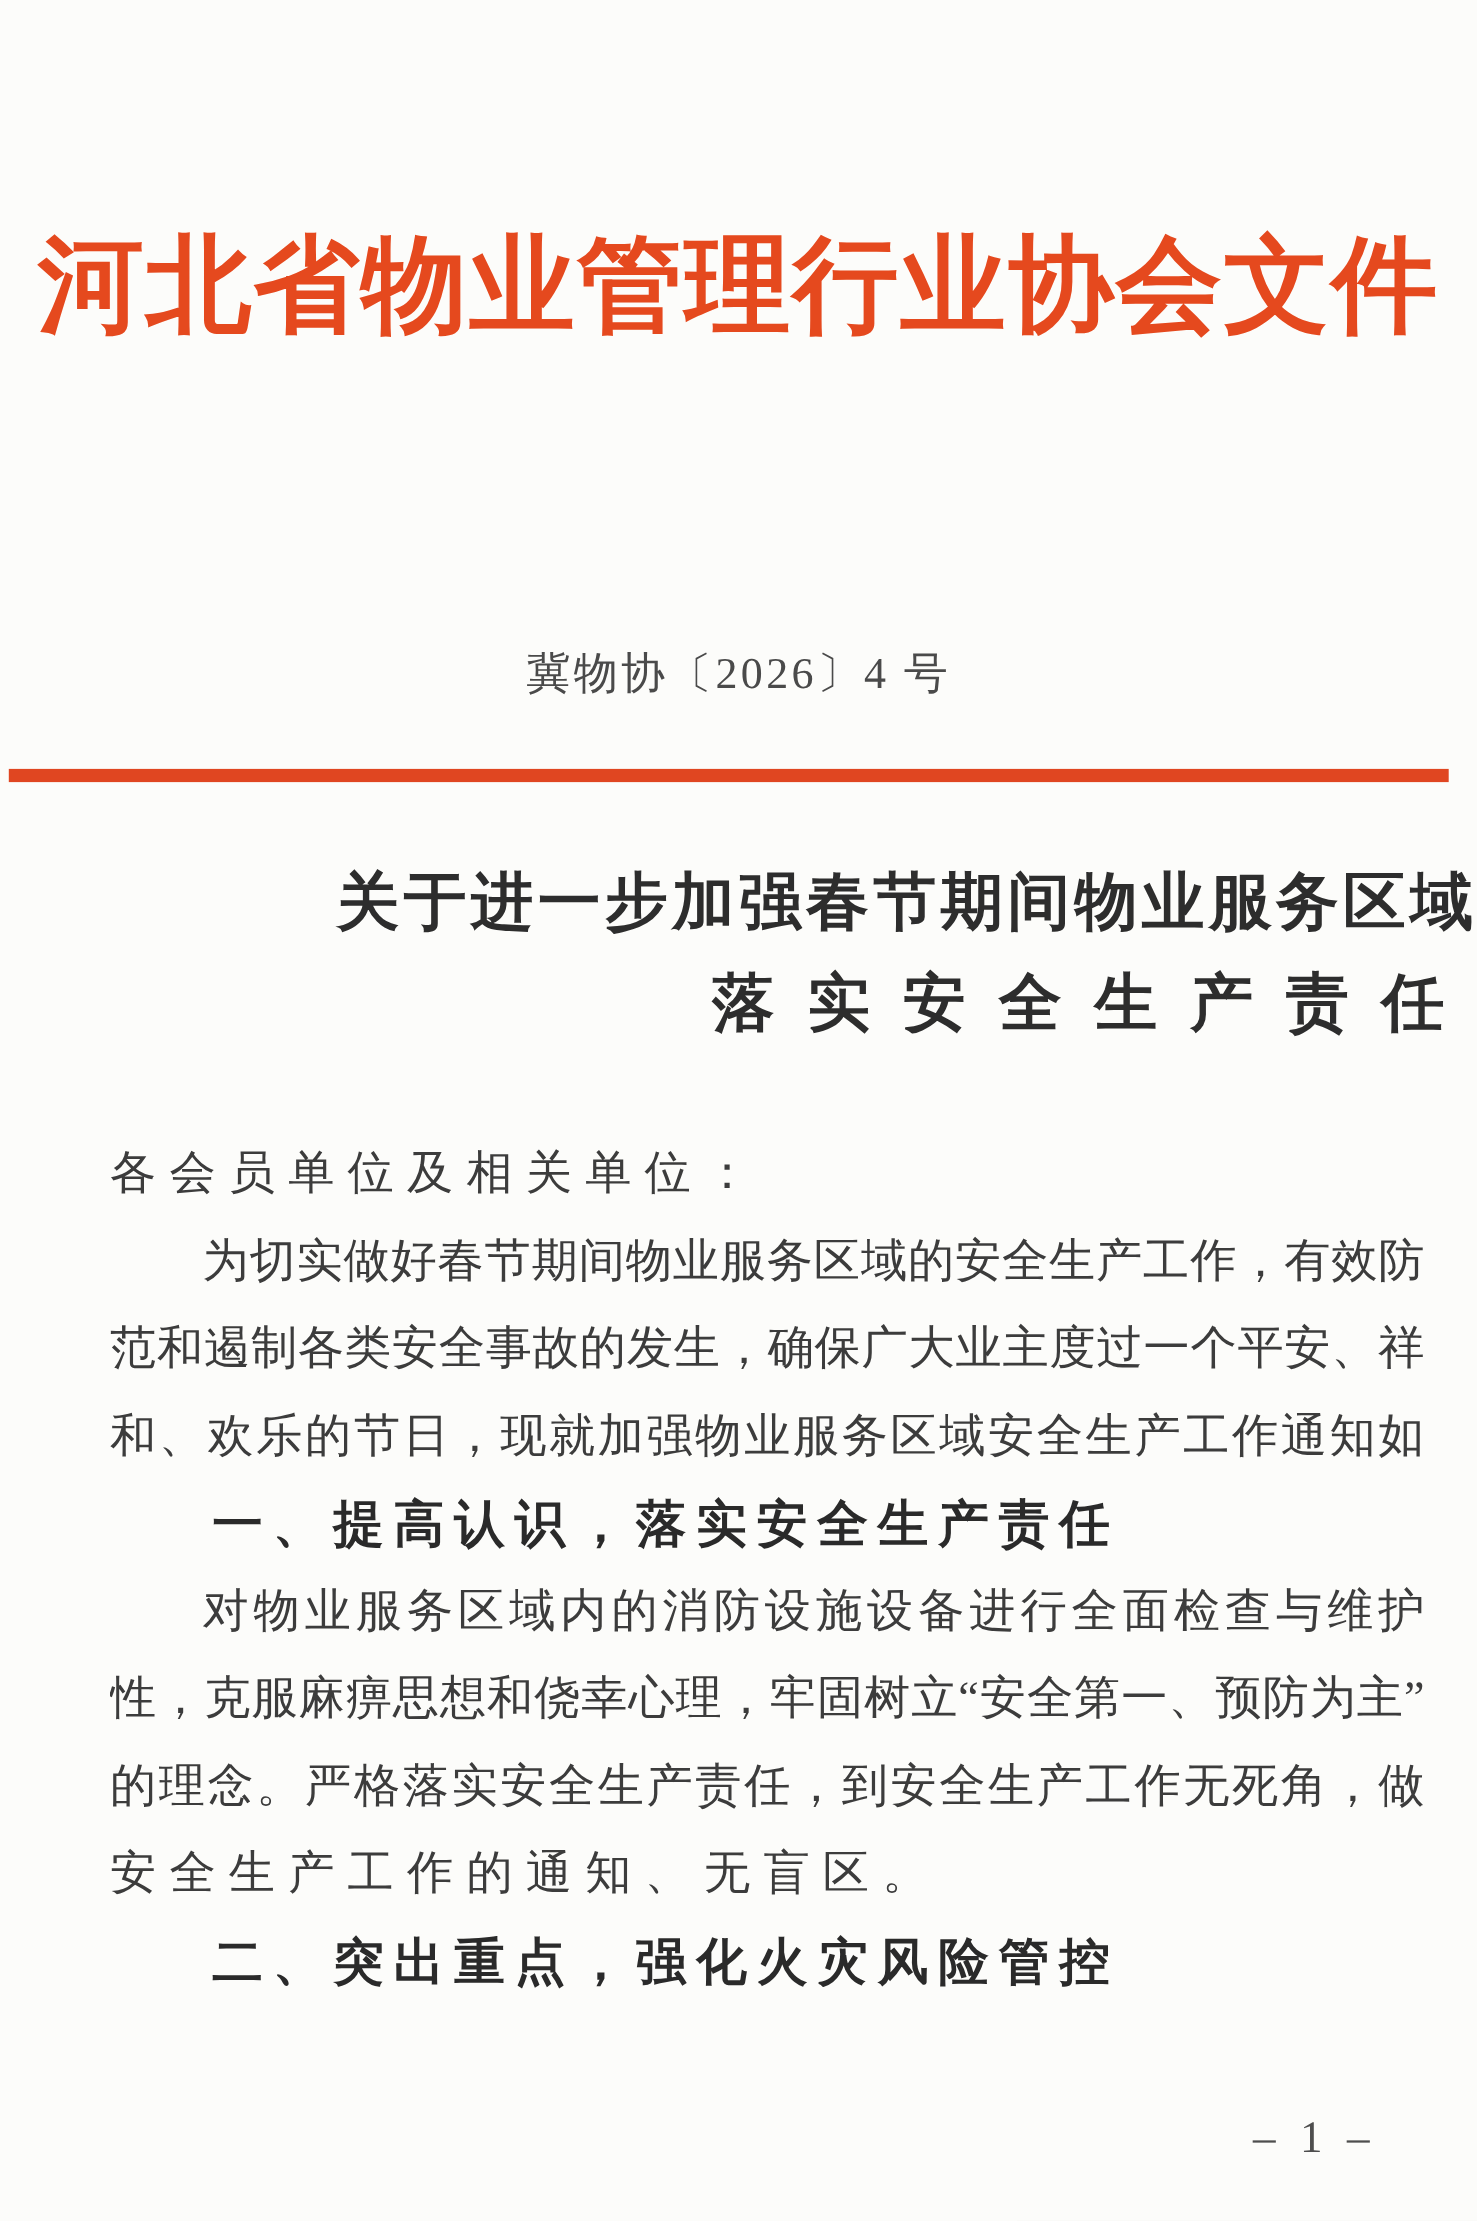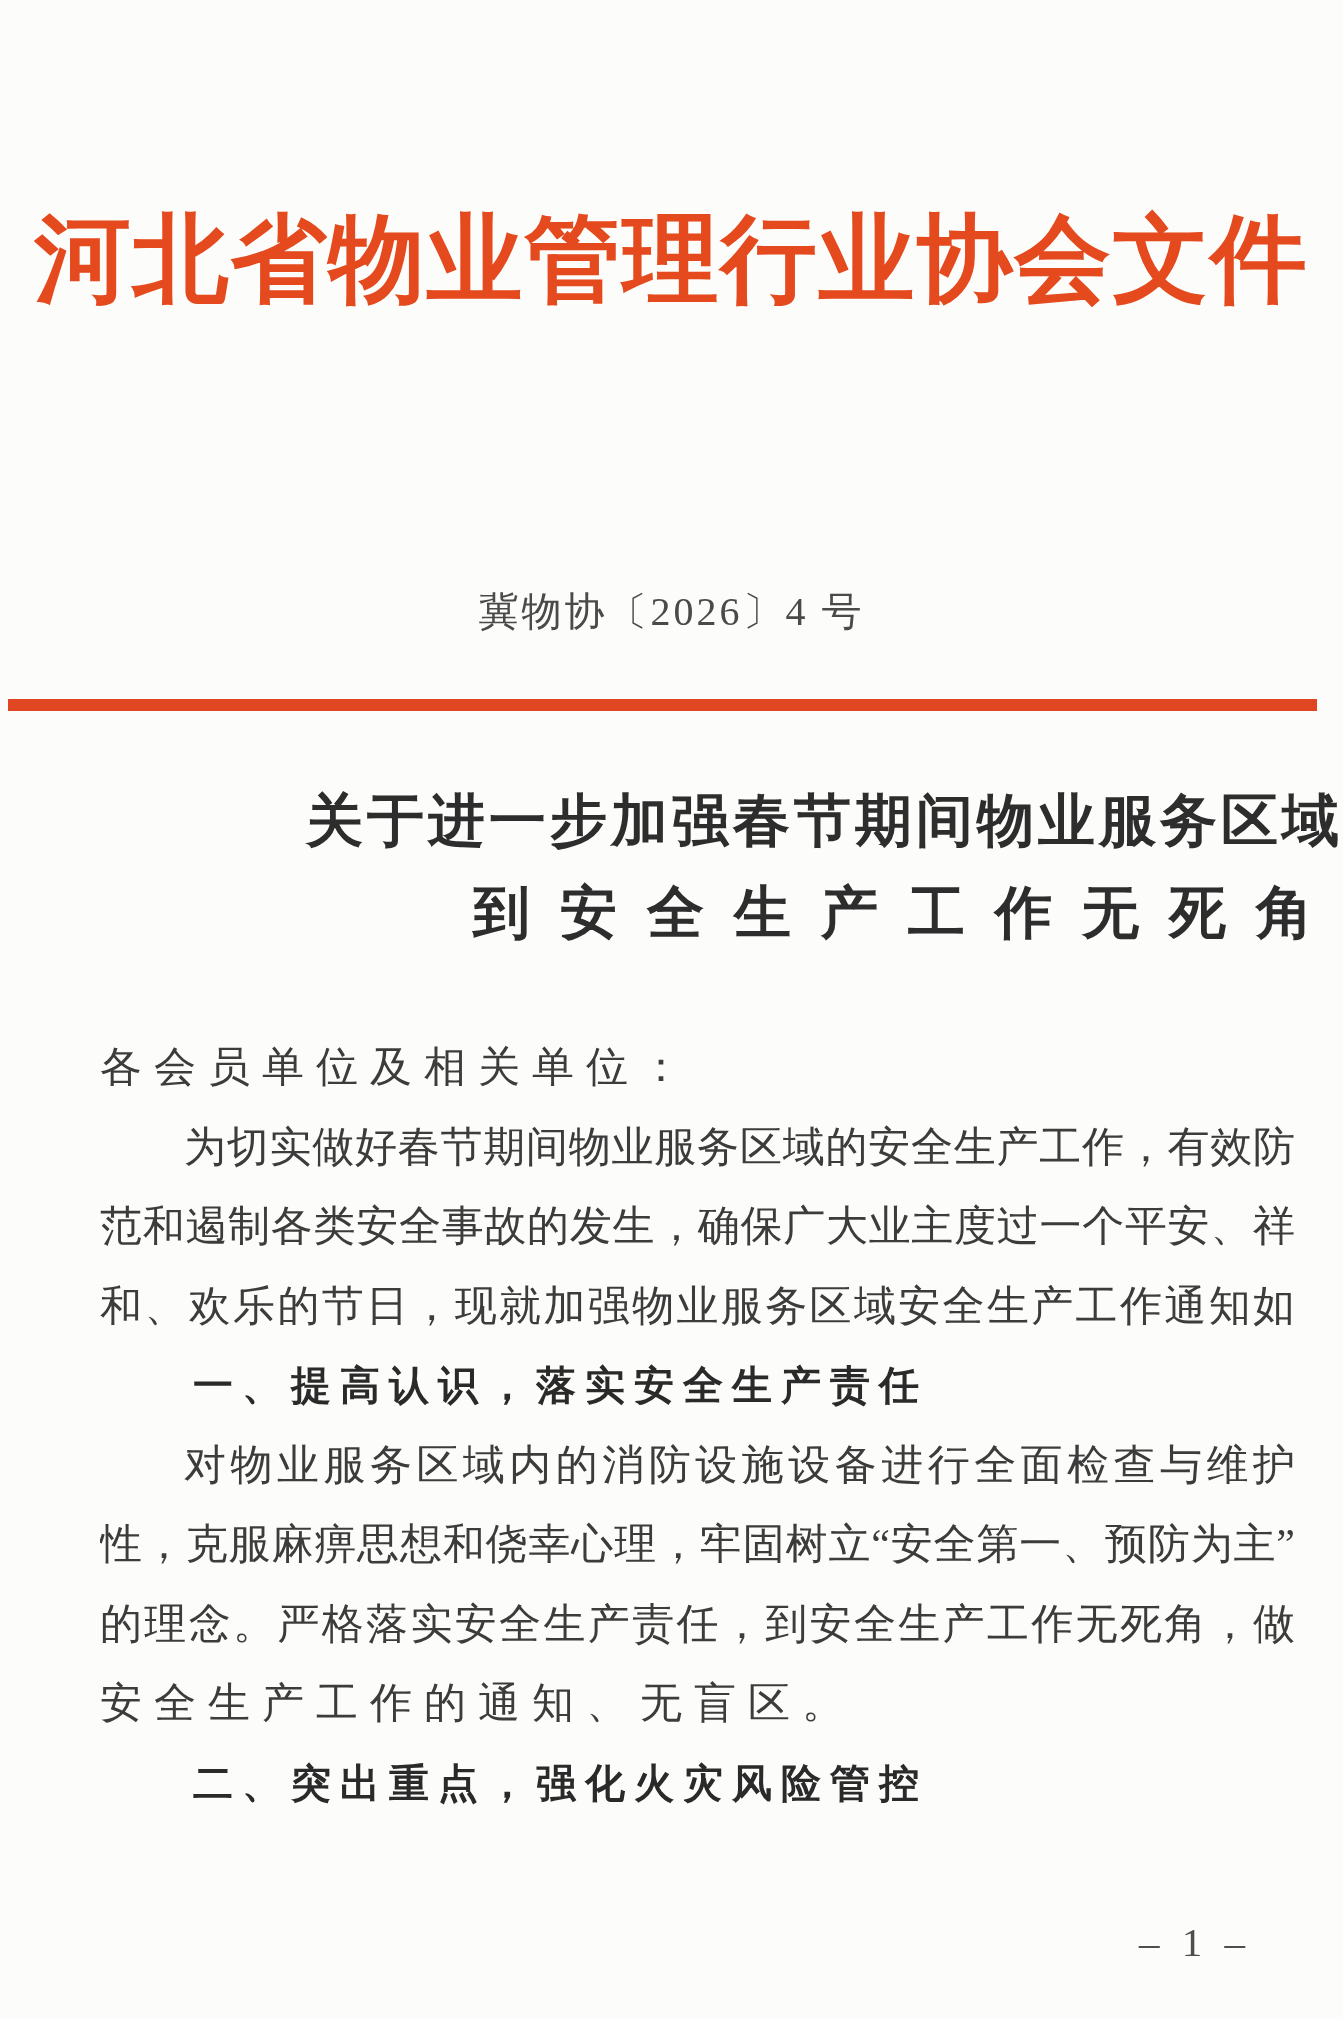--- a/index.html
+++ b/index.html
@@ -62,21 +62,21 @@
     white-space:normal;
     text-align:justify;
     text-align-last:justify;
     overflow:hidden;
   }
   .line.indent{text-indent:84px;}
   .line.loose{letter-spacing:12px;}
   .line.heading{
     font-family:"Liberation Sans","DejaVu Sans",sans-serif;
     font-weight:bold;
-    font-size:40px;
+    font-size:46px;
     letter-spacing:9px;
     color:#2a2a2a;
     padding-left:93px;
   }
   
   .page-number{
     position:absolute;top:1918px;right:92px;
     font-size:41px;color:#4e4e4e;
     letter-spacing:6px;
     white-space:nowrap;
@@ -88,21 +88,21 @@
 <div class="page">
 
   <div class="masthead">河北省物业管理行业协会文件</div>
 
   <div class="docnum">冀物协〔2026〕4 号</div>
 
   <div class="red-rule"></div>
 
   <div class="doc-title">
     <div class="t-line t1">关于进一步加强春节期间物业服务区域</div>
-    <div class="t-line t2">到安全生产工作无死角</div>
+    <div class="t-line t2">落实安全生产责任</div>
   </div>
 
   <div class="body-text">
     <div class="line loose">各会员单位及相关单位：</div>
     <div class="line justify indent">为切实做好春节期间物业服务区域的安全生产工作，有效防</div>
     <div class="line justify">范和遏制各类安全事故的发生，确保广大业主度过一个平安、祥</div>
     <div class="line justify">和、欢乐的节日，现就加强物业服务区域安全生产工作通知如下：</div>
     <div class="line heading">一、提高认识，落实安全生产责任</div>
     <div class="line justify indent">对物业服务区域内的消防设施设备进行全面检查与维护</div>
     <div class="line justify">性，克服麻痹思想和侥幸心理，牢固树立“安全第一、预防为主”</div>

